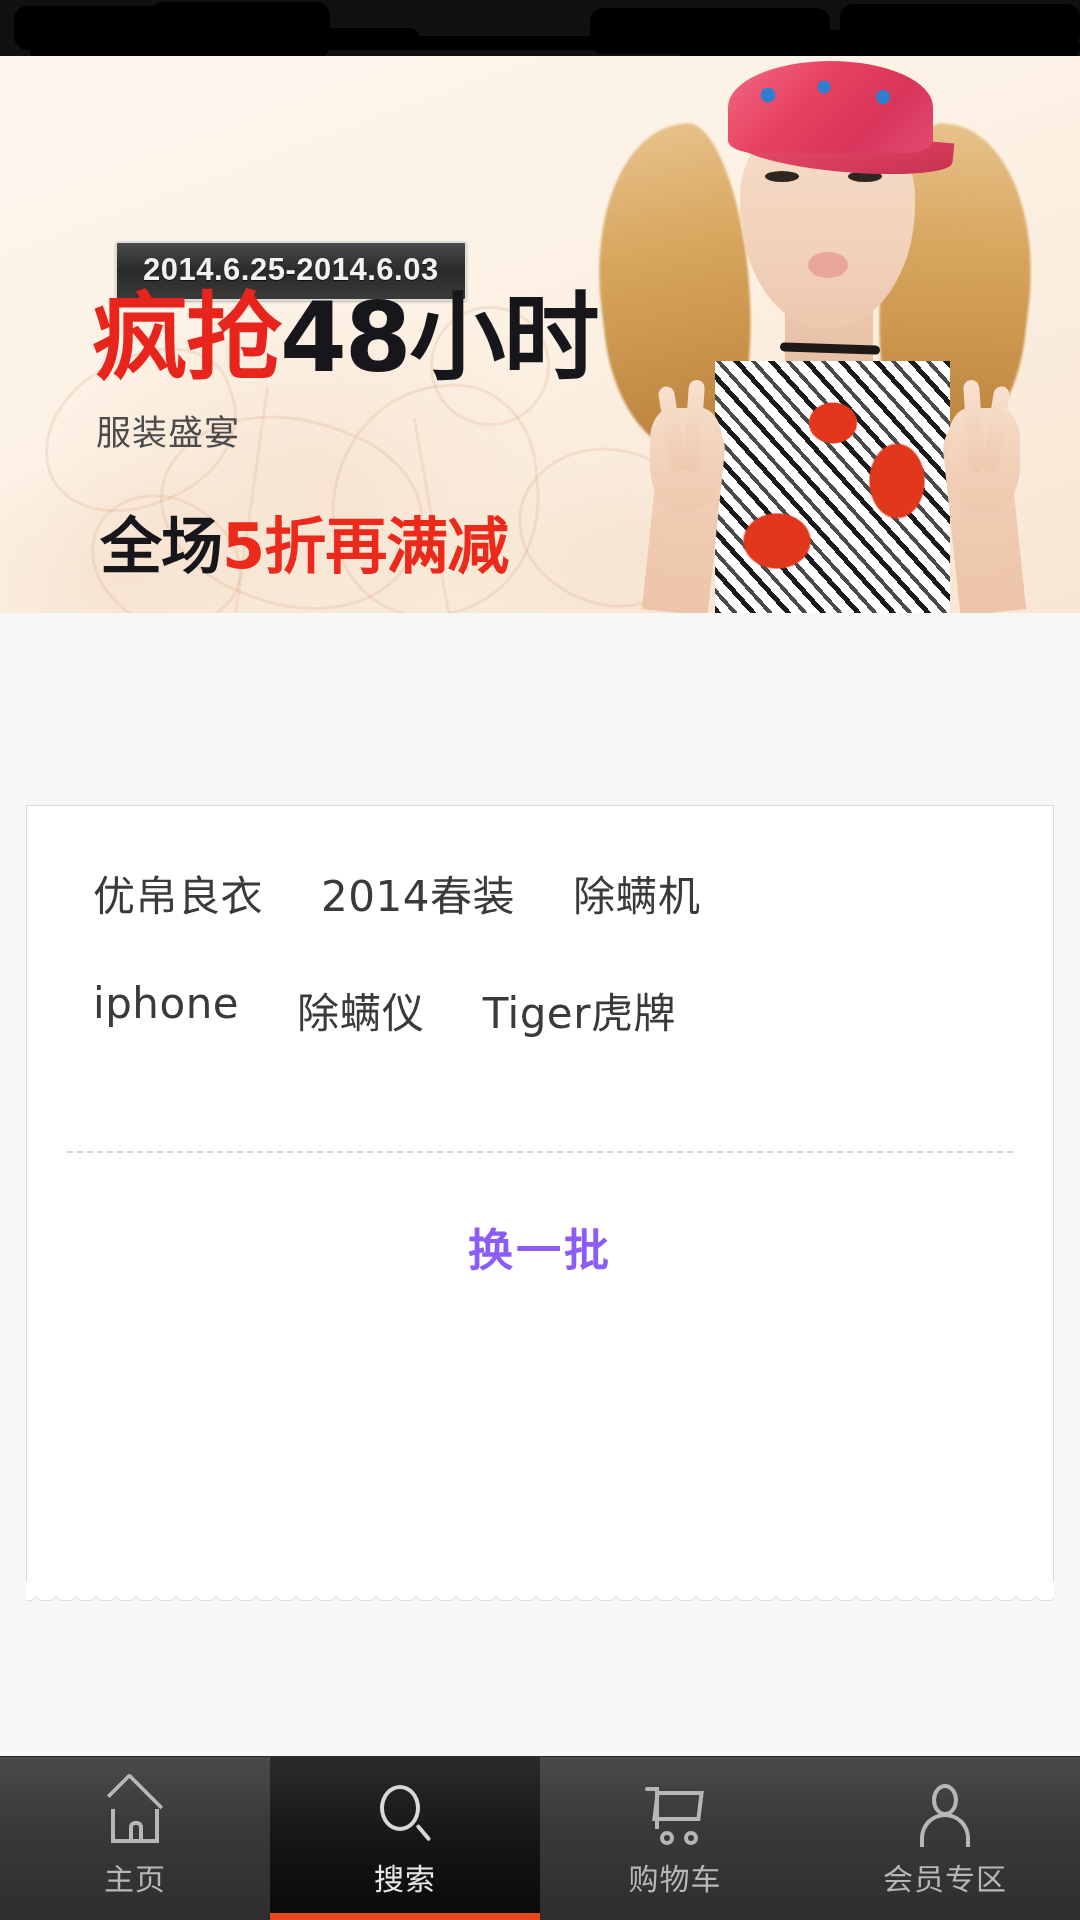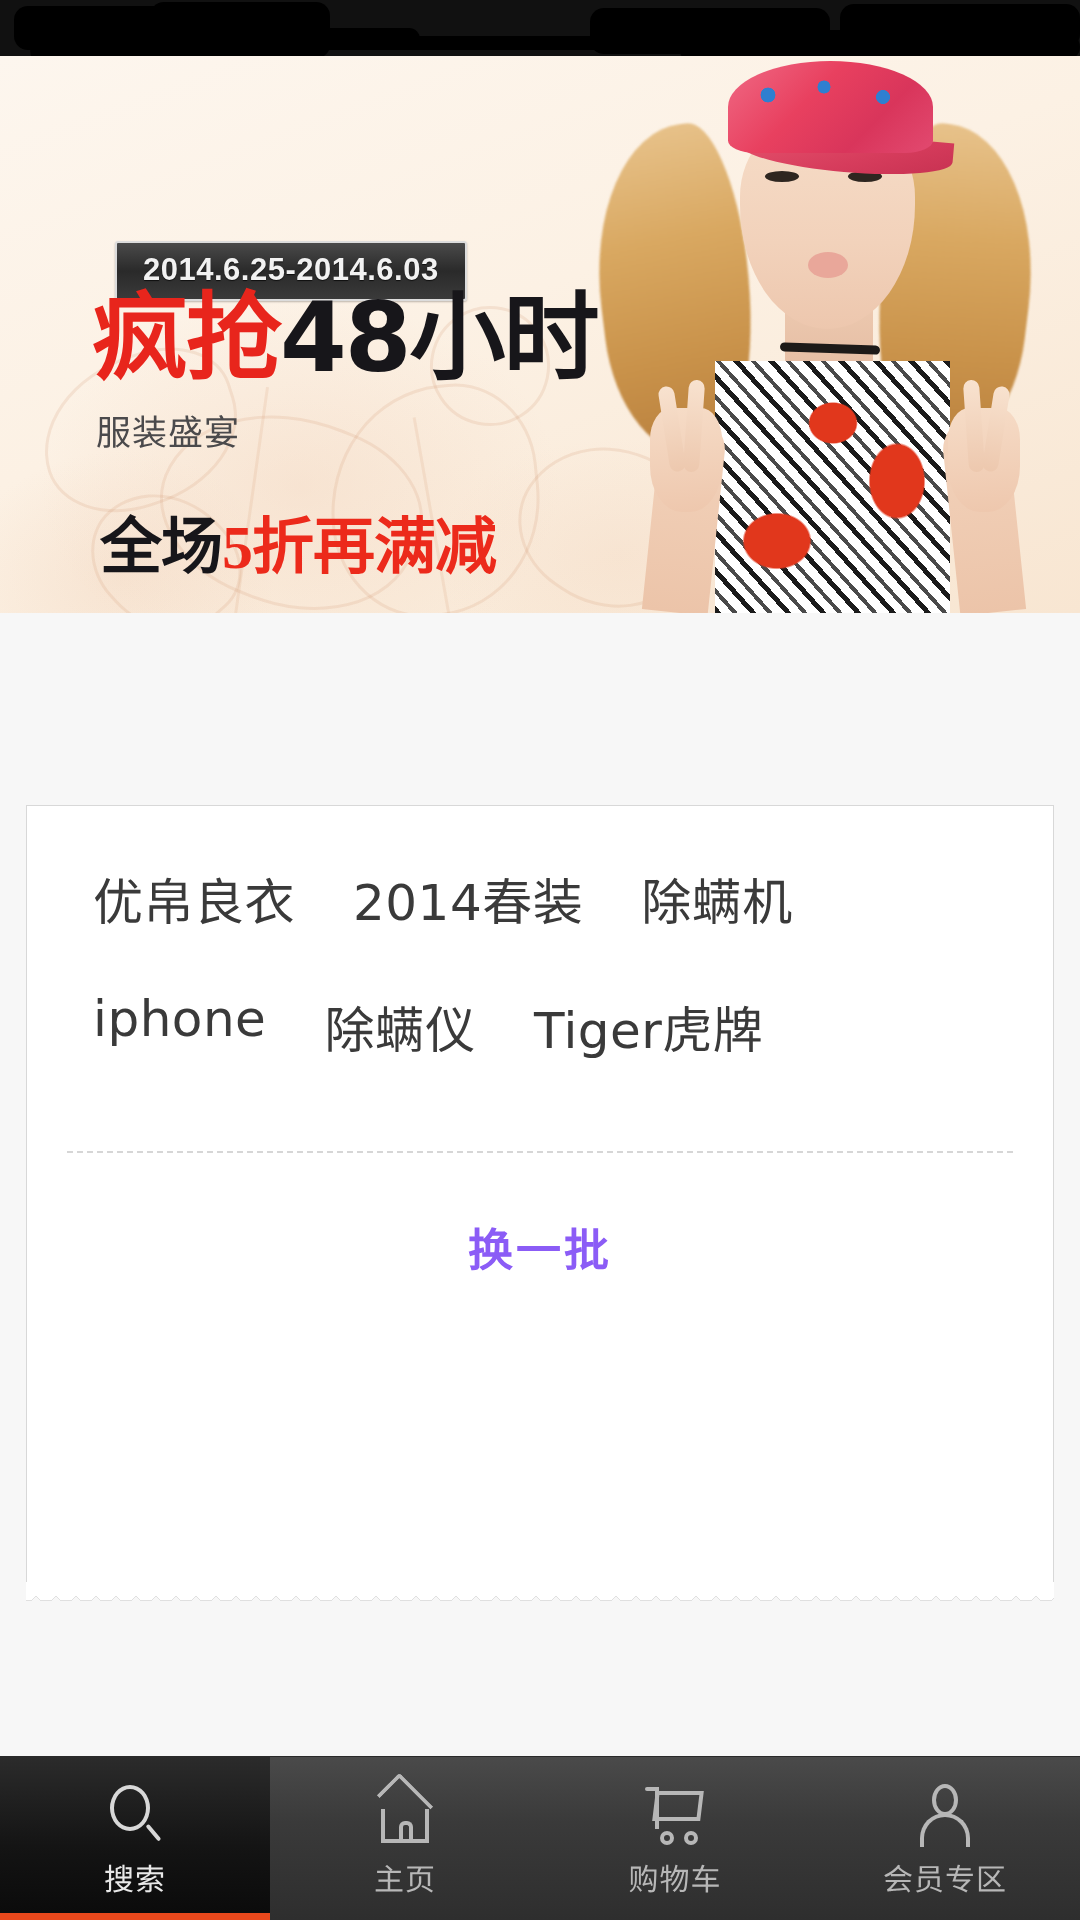--- a/index.html
+++ b/index.html
@@ -75,21 +75,21 @@
   .subline {
     position:absolute; left:96px; top:348px;
     font-size:35px; color:#4b4a4c; letter-spacing:1px; white-space:nowrap;
   }
   .promo {
     position:absolute; left:100px; top:440px;
     font-size:62px; font-weight:bold; white-space:nowrap; letter-spacing:-1px;
     font-family:"DejaVu Sans","Liberation Sans",sans-serif;
   }
   .promo .p-dark { color:#17161a; }
-  .promo .p-red { color:#ec2a1b;font-family:Liberation Serif, serif; }
+  .promo .p-red { color:#ec2a1b; }
 
   
   .model { position:absolute; right:0; top:0; width:500px; height:557px; overflow:hidden; }
   .m-hair-l, .m-hair-r {
     position:absolute; top:70px; width:150px; height:330px;
     background:linear-gradient(175deg,#e8c38c 0%,#d9a861 35%,#c9924a 70%,#b87f3d 100%);
     filter:blur(1px);
   }
   .m-hair-l { left:20px; border-radius:70% 30% 45% 55%/55% 45% 60% 40%; transform:rotate(-7deg); }
   .m-hair-r { left:300px; border-radius:30% 70% 55% 45%/45% 55% 40% 60%; transform:rotate(7deg); }
@@ -221,21 +221,21 @@
     position:absolute; left:50%; bottom:4px;
     margin-left:-13px; width:0; height:0;
     border-left:13px solid transparent;
     border-right:13px solid transparent;
     border-bottom:13px solid #f4400e;
   }
 
   .kw-area { position:relative; padding:56px 0 0 0; height:630px; }
   .kw-row { display:flex; padding:0 66px; margin-bottom:56px; }
   .kw {
-    font-size:50px; color:#3a3a3a; margin-right:58px;
+    font-size:42px; color:#3a3a3a; margin-right:58px;
     cursor:pointer; white-space:nowrap; letter-spacing:.5px;
     font-family:"DejaVu Sans","Liberation Sans",sans-serif;
   }
   .divider {
     position:absolute; left:40px; right:40px; top:345px;
     border-top:2px dashed #d6d6d6; height:0;
   }
   .refresh {
     position:absolute; left:0; right:0; top:408px;
     text-align:center; color:#8b5cf6; font-size:45px; font-weight:bold;
@@ -424,35 +424,35 @@
       <div class="divider"></div>
 
       <div class="refresh">换一批</div>
     </div>
   </div>
 
   <div class="zigzag"></div>
 
   <div class="tabbar">
 
-    <div class="nav-item active">
-      <span class="nav-icon ic-search">
-        <span class="ring"></span>
-          <span class="handle"></span>
-      </span>
-      <span class="nav-label">搜索</span>
-    </div>
-
     <div class="nav-item">
       <span class="nav-icon ic-home">
         <span class="roof"></span>
           <span class="body"></span>
           <span class="door"></span>
       </span>
       <span class="nav-label">主页</span>
+    </div>
+
+    <div class="nav-item active">
+      <span class="nav-icon ic-search">
+        <span class="ring"></span>
+          <span class="handle"></span>
+      </span>
+      <span class="nav-label">搜索</span>
     </div>
 
 
     <div class="nav-item">
       <span class="nav-icon ic-cart">
         <span class="hook"></span>
           <span class="post"></span>
           <span class="basket"></span>
         <span class="w1"></span>
           <span class="w2"></span>

